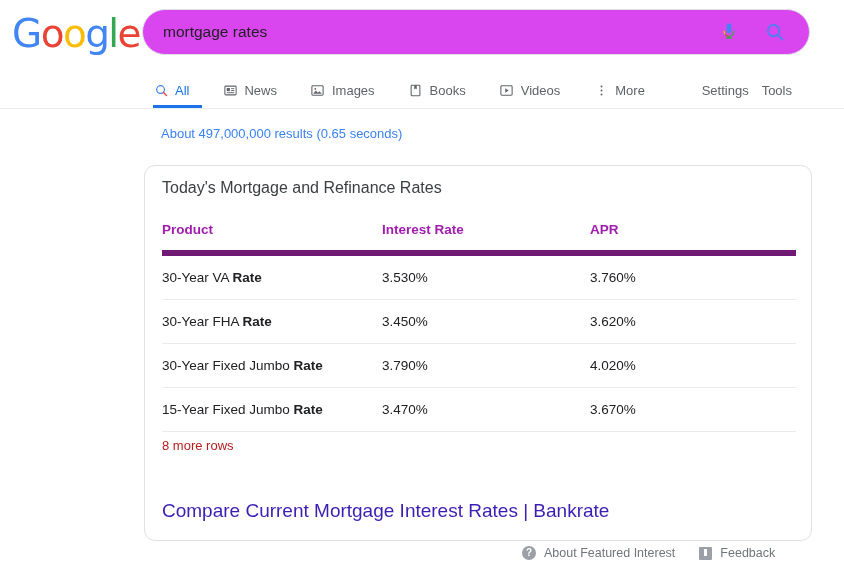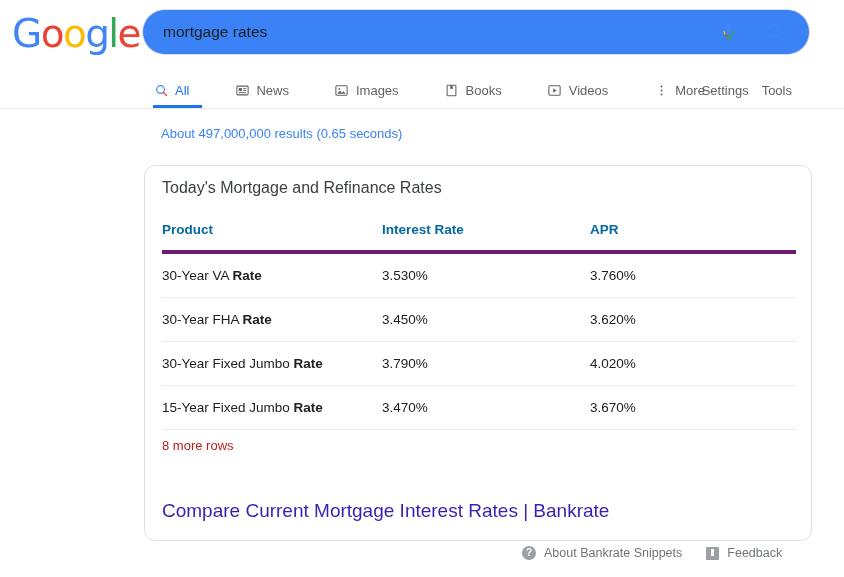--- a/index.html
+++ b/index.html
@@ -32,21 +32,21 @@
   .google-logo span { display: inline-block; }
 
   .searchbar {
     position: absolute;
     left: 142px;
     top: 9px;
     width: 668px;
     height: 46px;
     border: 1px solid #dfe1e5;
     border-radius: 24px;
-    background: #3b82f6;
+    background: #d946ef;
     display: flex;
     align-items: center;
   }
   .search-input-wrap {
     flex: 1;
     padding-left: 20px;
     overflow: hidden;
   }
   .search-input {
     width: 100%;
@@ -87,21 +87,21 @@
     width: 844px;
     height: 1px;
     background: #ebebeb;
   }
   .tabs {
     position: absolute;
     left: 153px;
     top: 0;
     display: flex;
     align-items: center;
-    gap: 16px;
+    gap: 4px;
   }
   .tab {
     display: flex;
     align-items: center;
     gap: 6px;
     height: 36px;
     padding: 0 13px 0 0;
     margin-right: 16px;
     font-size: 13px;
     color: #5f6368;
@@ -171,24 +171,24 @@
     position: absolute;
     left: 17px;
     top: 48px;
     width: 634px;
     border-collapse: collapse;
     font-size: 13.5px;
   }
   .rate-table th {
     text-align: left;
     font-weight: bold;
-    color: #0369a1;
+    color: #a21caf;
     font-size: 13.5px;
     padding: 8px 0 13px 0;
-    border-bottom: 4px solid #701a75;
+    border-bottom: 6px solid #701a75;
   }
   .rate-table td {
     text-align: left;
     color: #202124;
     padding: 14px 0 14px 0;
     border-bottom: 1px solid #ebebeb;
     font-size: 13.5px;
   }
   .col-product { width: 220px; }
   .col-rate { width: 208px; }
@@ -416,19 +416,19 @@
   </table>
 
   <div class="more-rows">8 more rows</div>
 
   <div class="result-link">Compare Current Mortgage Interest Rates | Bankrate</div>
 </div>
 
 <div class="snippet-footer">
   <div class="footer-item">
     <span class="help-circle">?</span>
-    <span>About Bankrate Snippets</span>
+    <span>About Featured Interest</span>
   </div>
   <div class="footer-item">
     <span class="feedback-flag"></span>
     <span>Feedback</span>
   </div>
 </div>
 
 </body></html>

